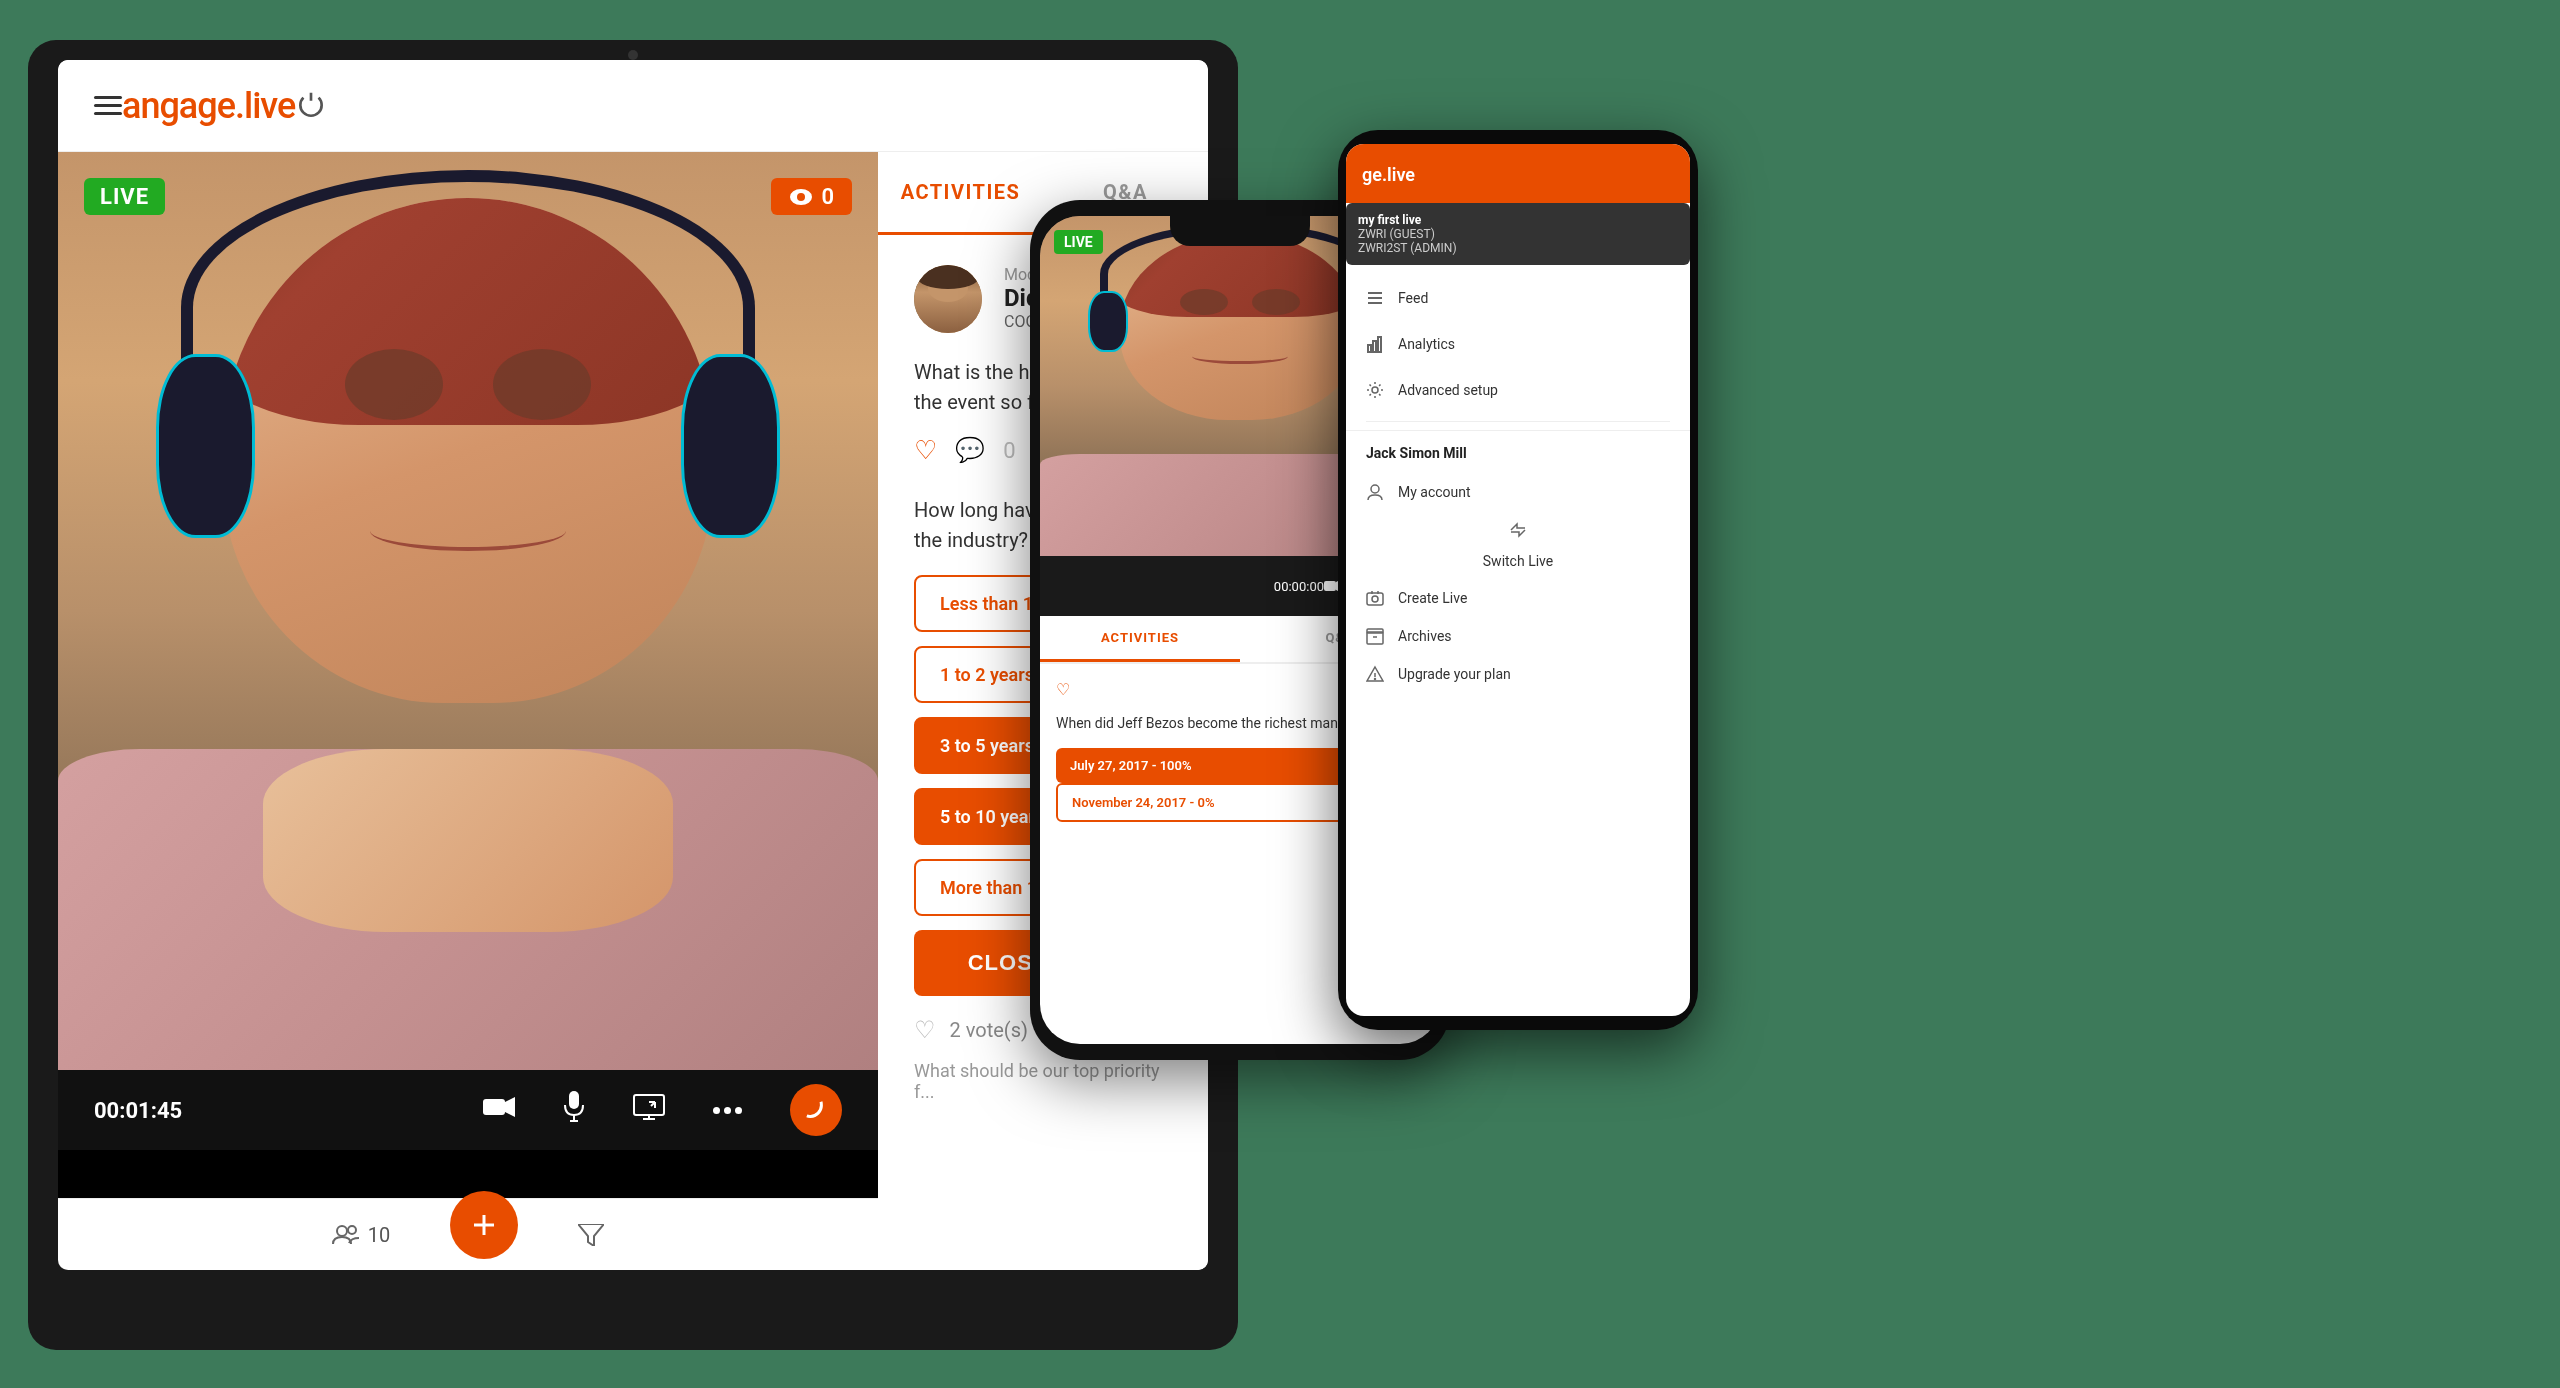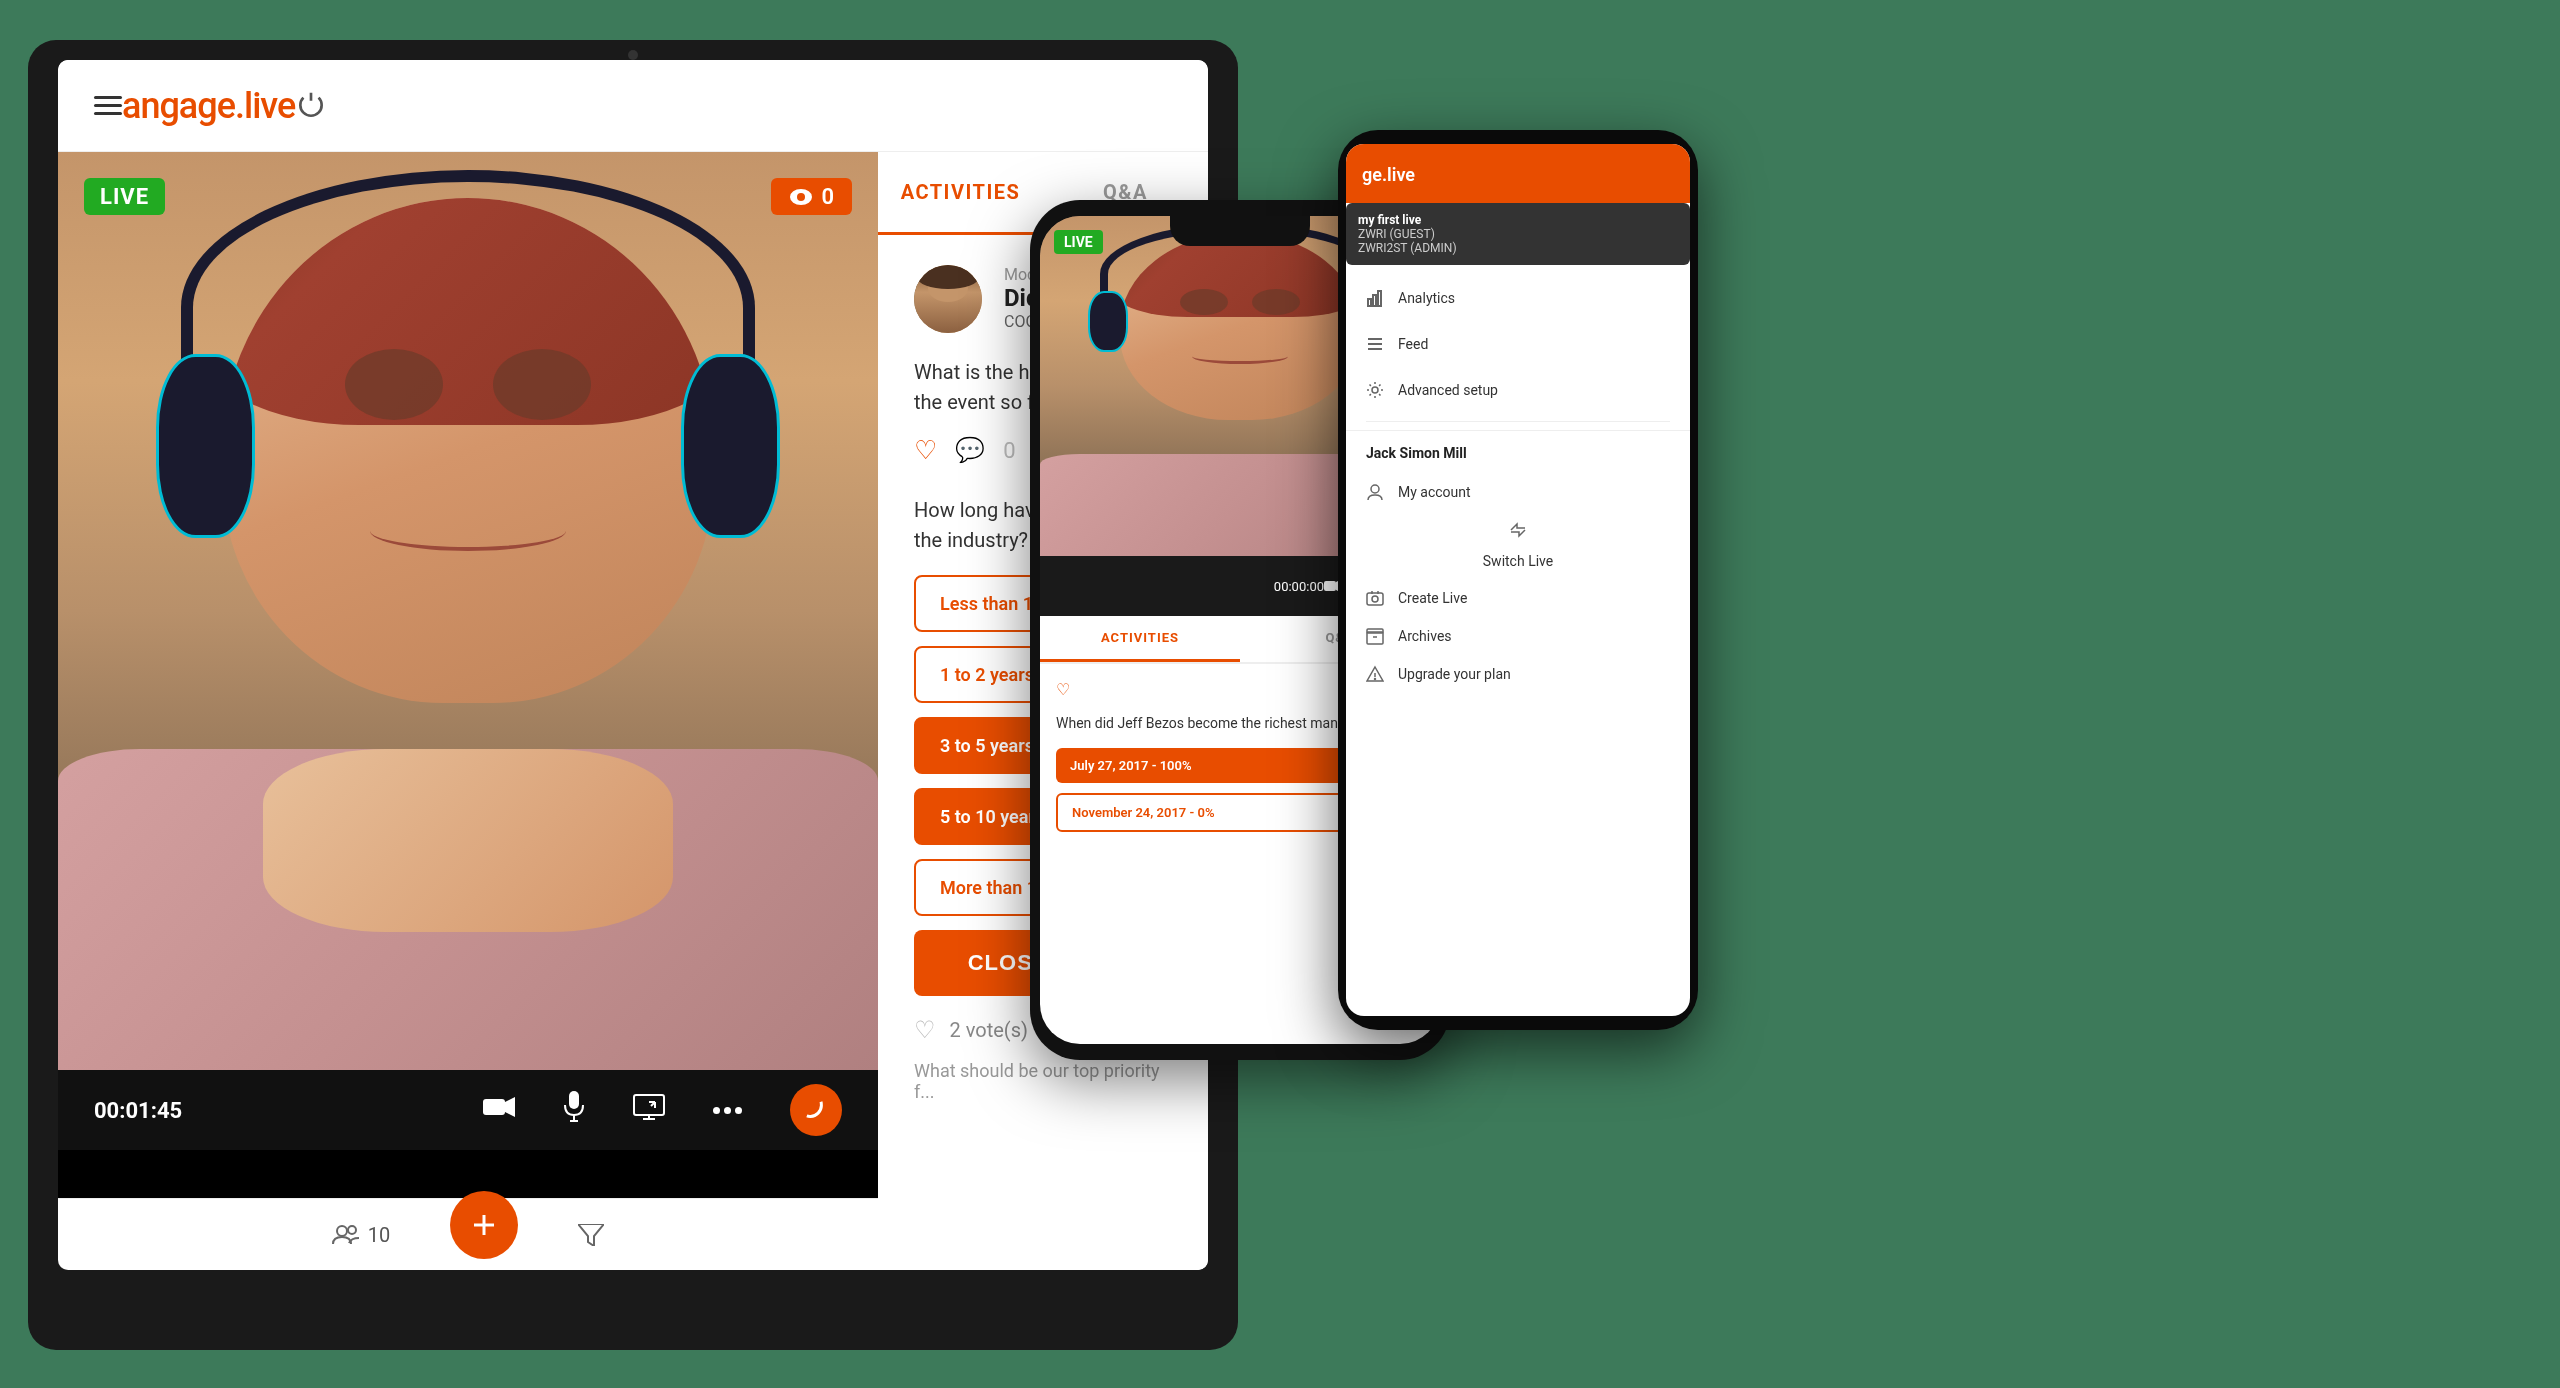--- a/index.html
+++ b/index.html
@@ -515,21 +515,20 @@
     }
 
     .p1-question {
       font-size: 14px;
       color: #333;
       margin-bottom: 14px;
       line-height: 1.5;
     }
 
     .p1-poll-opt {
-      margin-bottom: 10px;
       padding: 10px 14px;
       border-radius: 6px;
       font-size: 13px;
       font-weight: 600;
     }
 
     .p1-poll-opt.highlighted {
       background: #e84d00;
       color: #fff;
     }
@@ -933,33 +932,33 @@
 
           <div class="phone2-session">
             <div class="phone2-session-title">my first live</div>
             <div class="phone2-session-sub">ZWRI (GUEST)</div>
             <div class="phone2-session-sub">ZWRI2ST (ADMIN)</div>
           </div>
 
           <div class="phone2-menu">
             <div class="phone2-menu-item">
               <svg class="menu-icon" viewBox="0 0 18 18" fill="none" stroke="#666" stroke-width="2">
+                <line x1="2" y1="4" x2="16" y2="4"></line>
+                <line x1="2" y1="9" x2="16" y2="9"></line>
+                <line x1="2" y1="14" x2="16" y2="14"></line>
+              </svg>
+              <span>Feed</span>
+            </div>
+            <div class="phone2-menu-item">
+              <svg class="menu-icon" viewBox="0 0 18 18" fill="none" stroke="#666" stroke-width="2">
                 <rect x="2" y="10" width="3" height="7"></rect>
                 <rect x="7" y="6" width="3" height="11"></rect>
                 <rect x="12" y="2" width="3" height="15"></rect>
               </svg>
               <span>Analytics</span>
-            </div>
-            <div class="phone2-menu-item">
-              <svg class="menu-icon" viewBox="0 0 18 18" fill="none" stroke="#666" stroke-width="2">
-                <line x1="2" y1="4" x2="16" y2="4"></line>
-                <line x1="2" y1="9" x2="16" y2="9"></line>
-                <line x1="2" y1="14" x2="16" y2="14"></line>
-              </svg>
-              <span>Feed</span>
             </div>
             <div class="phone2-menu-item">
               <svg class="menu-icon" viewBox="0 0 18 18" fill="none" stroke="#666" stroke-width="1.5">
                 <circle cx="9" cy="9" r="3"></circle>
                 <path d="M9 1v2M9 15v2M1 9h2M15 9h2M3.5 3.5l1.4 1.4M13.1 13.1l1.4 1.4M3.5 14.5l1.4-1.4M13.1 4.9l1.4-1.4"></path>
               </svg>
               <span>Advanced setup</span>
             </div>
 
             <div class="phone2-divider"></div>

